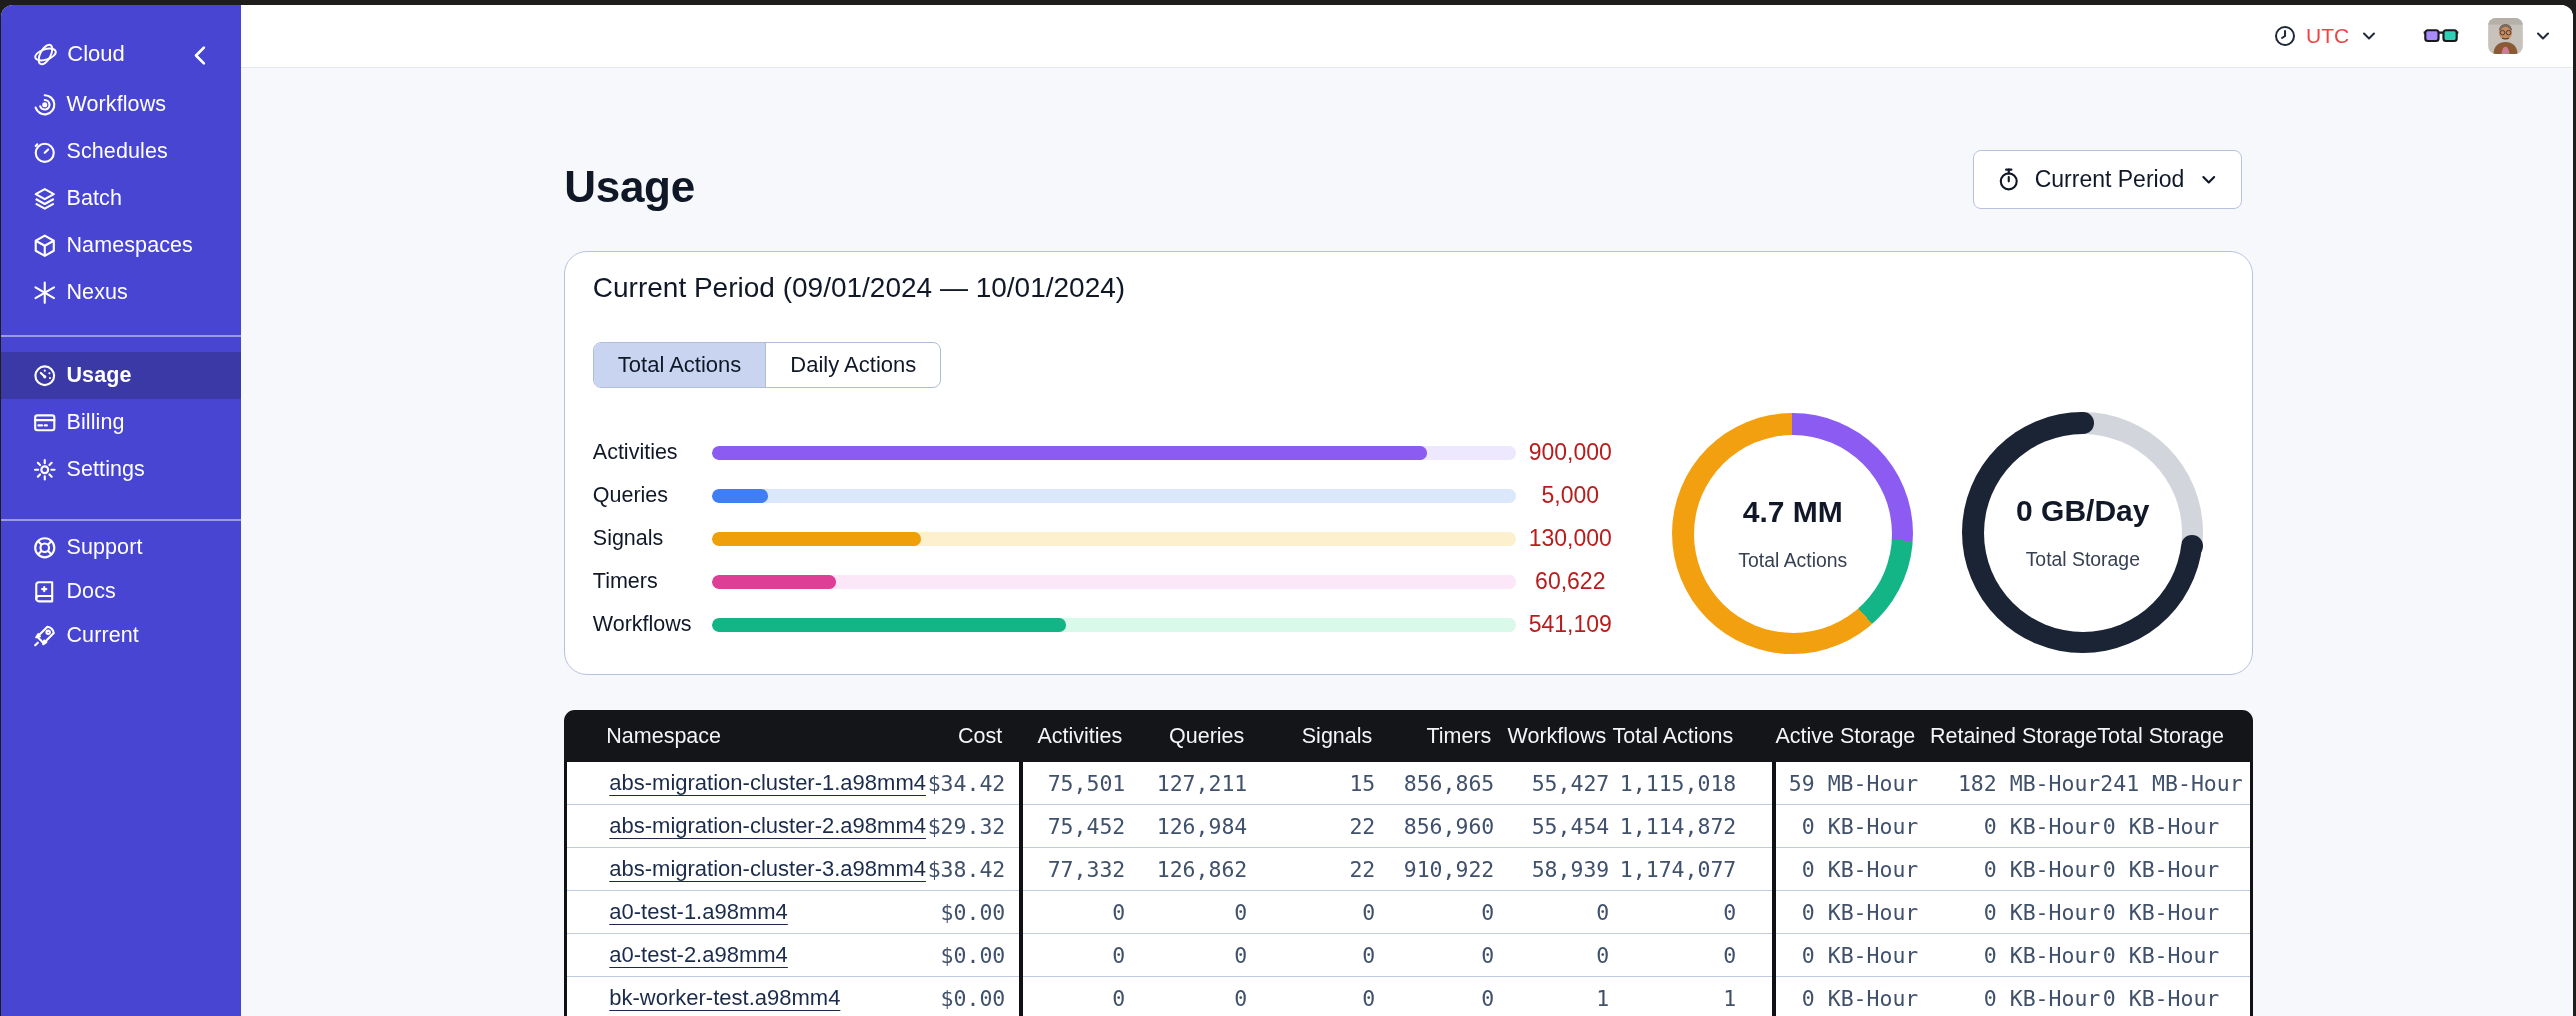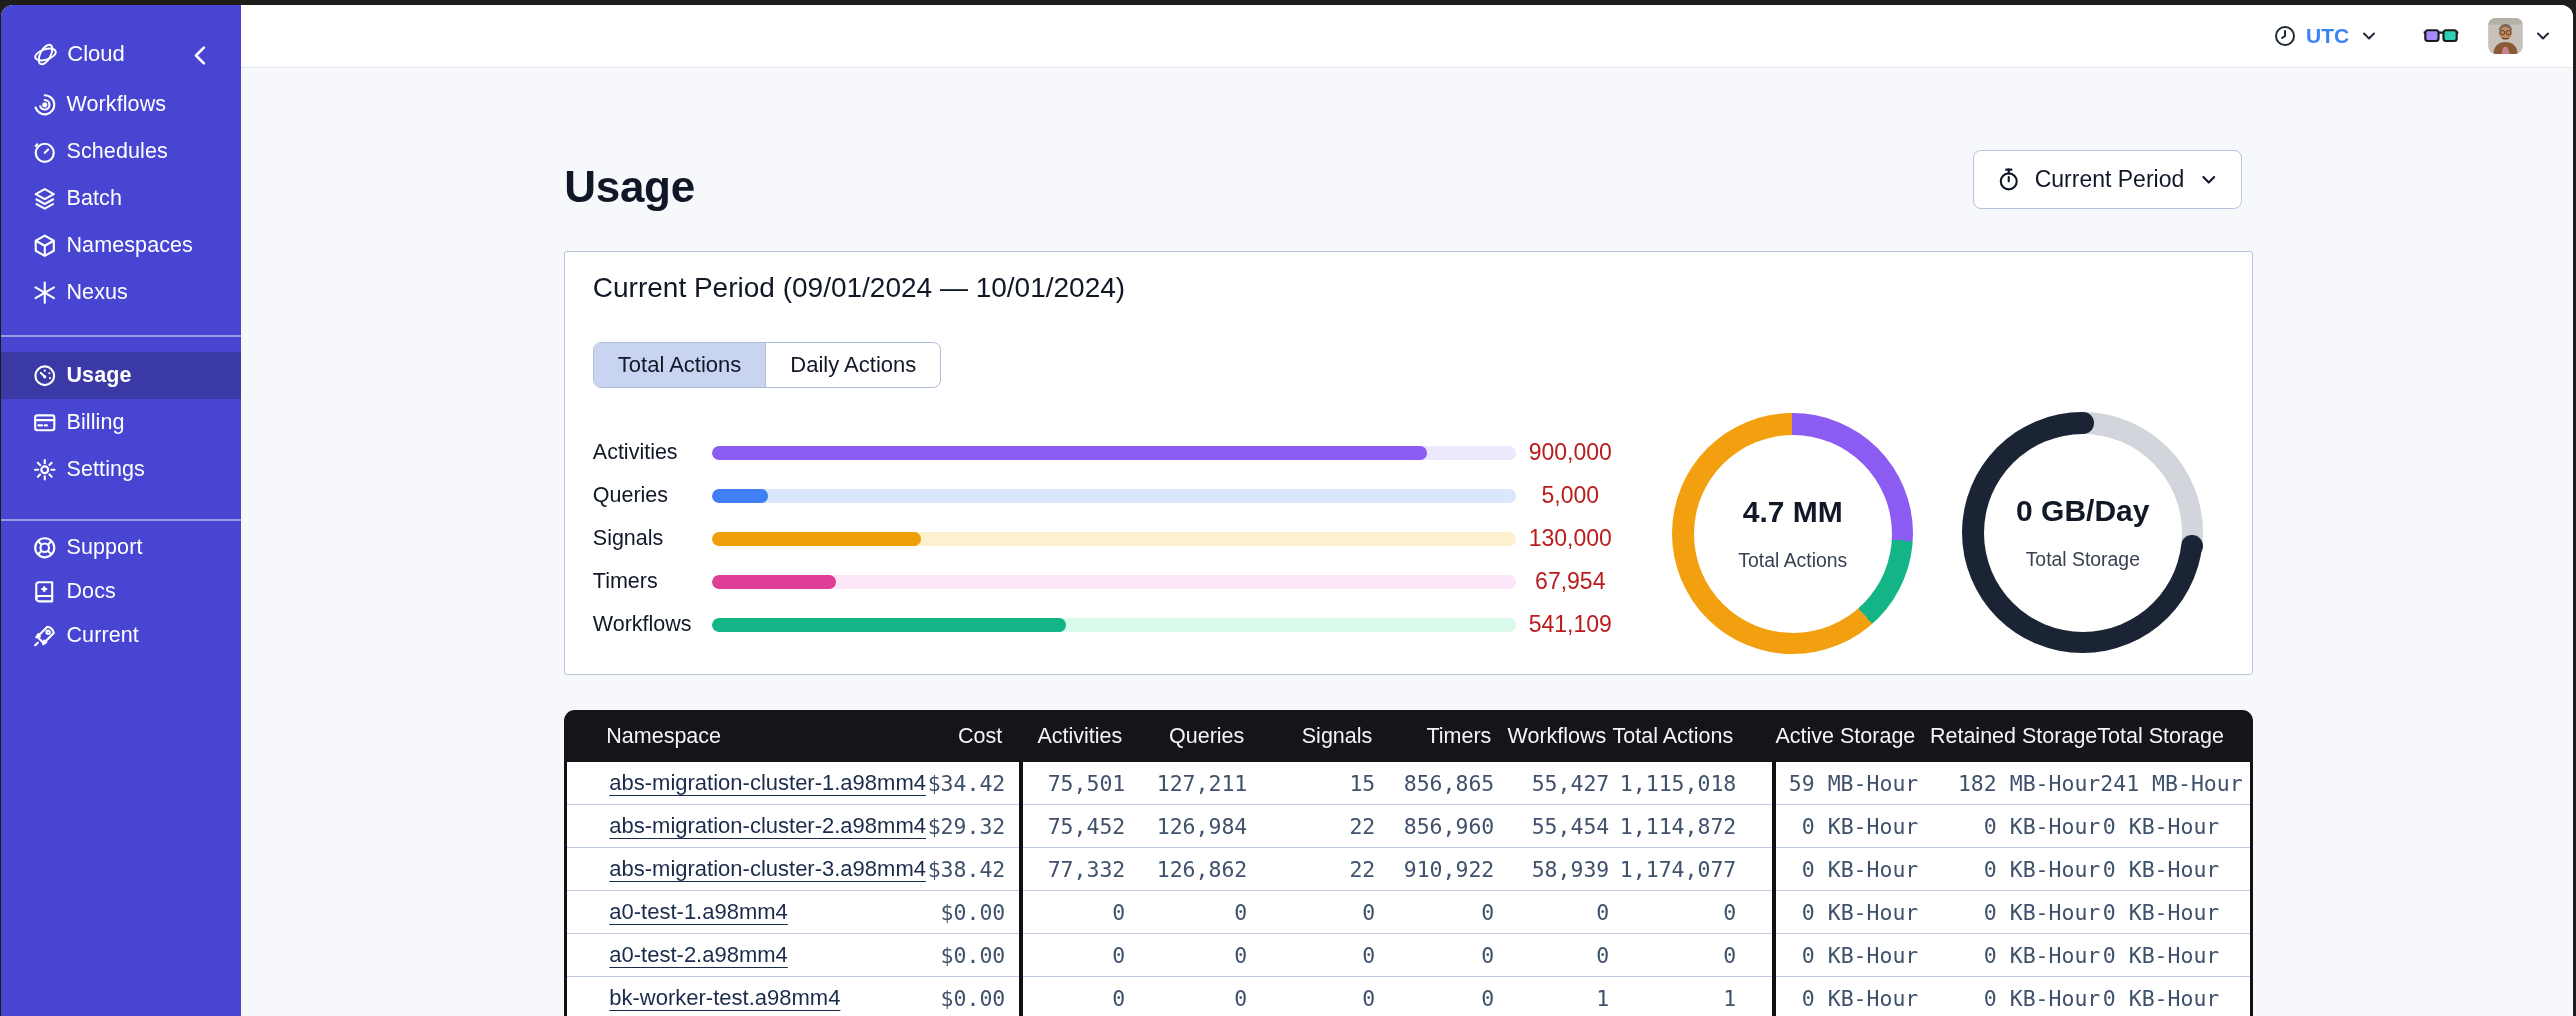--- a/index.html
+++ b/index.html
@@ -31,38 +31,38 @@
   .nav-item.active .lbl{font-weight:600;}
   .side-divider{position:absolute;left:0;width:100%;height:1.3px;background:rgba(222,227,240,.55);}
   .sd1{top:330px;} .sd2{top:514px;}
   .ic svg{width:100%;height:100%;display:block;}
   
   .topbar{
     position:absolute;left:240px;right:0;top:0;height:62px;background:#FFFFFF;
     border-bottom:1.3px solid #E4E7EE;display:flex;align-items:center;justify-content:flex-end;
   }
   .tz-btn{display:flex;align-items:center;gap:9.4px;margin-right:43px;cursor:pointer;color:#2E3A4E;}
-  .tz-btn .tz-label{font-size:21px;font-weight:700;color:#3b82f6;}
+  .tz-btn .tz-label{font-size:21px;font-weight:400;color:#ef4444;}
   .icon-btn{cursor:pointer;display:flex;align-items:center;}
   .glasses-btn{margin-right:28px;}
   .avatar{width:35px;height:36px;border-radius:8px;overflow:hidden;flex:none;}
   .user-menu{display:flex;align-items:center;gap:10.7px;margin-right:20px;cursor:pointer;}
   
   .content{position:absolute;left:240px;right:0;top:63px;bottom:0;background:#F7F8FB;}
   .page-title{position:absolute;left:323px;top:94px;font-size:44px;font-weight:600;color:#101828;margin:0;letter-spacing:-0.3px;}
   .period-btn{
     position:absolute;left:1732px;top:82px;height:59px;padding:0 21.5px;
     display:flex;align-items:center;gap:13.4px;background:#FFFFFF;
     border:1.3px solid #B6C2DE;border-radius:8px;cursor:pointer;
     font-size:23px;font-weight:500;color:#101828;
   }
   
   .card{
     position:absolute;left:323px;top:183px;width:1689px;height:424px;
-    background:#FFFFFF;border:1.3px solid #B6C2DE;border-radius:3px;box-sizing:border-box;
+    background:#FFFFFF;border:1.3px solid #B6C2DE;border-radius:23px;box-sizing:border-box;
   }
   .card-title{position:absolute;left:27.5px;top:20px;font-size:28px;font-weight:500;color:#101828;}
   .tabs{
     position:absolute;left:27.5px;top:90px;display:inline-flex;
     border:1.3px solid #AFBCDA;border-radius:8px;overflow:hidden;background:#FFFFFF;
   }
   .tab{height:44px;display:flex;align-items:center;padding:0 24px;font-size:22px;font-weight:500;color:#101828;cursor:pointer;}
   .tab.selected{background:#C9D5F0;}
   .tab + .tab{border-left:1.3px solid #AFBCDA;}
   
@@ -355,21 +355,21 @@
           <div class="bar-track" style="background: rgb(252, 240, 206);">
               <div class="bar-fill" style="width: 26%; background: rgb(239, 159, 9);"></div>
             </div>
           <span class="bar-value">130,000</span>
         </div>
         <div class="bar-row">
           <span class="bar-label">Timers</span>
           <div class="bar-track" style="background: rgb(251, 231, 247);">
               <div class="bar-fill" style="width: 15.5%; background: rgb(222, 62, 150);"></div>
             </div>
-          <span class="bar-value">67,954</span>
+          <span class="bar-value">60,622</span>
         </div>
         <div class="bar-row">
           <span class="bar-label">Workflows</span>
           <div class="bar-track" style="background: rgb(217, 249, 234);">
               <div class="bar-fill" style="width: 44%; background: rgb(19, 181, 134);"></div>
             </div>
           <span class="bar-value">541,109</span>
         </div>
       </div>
 

